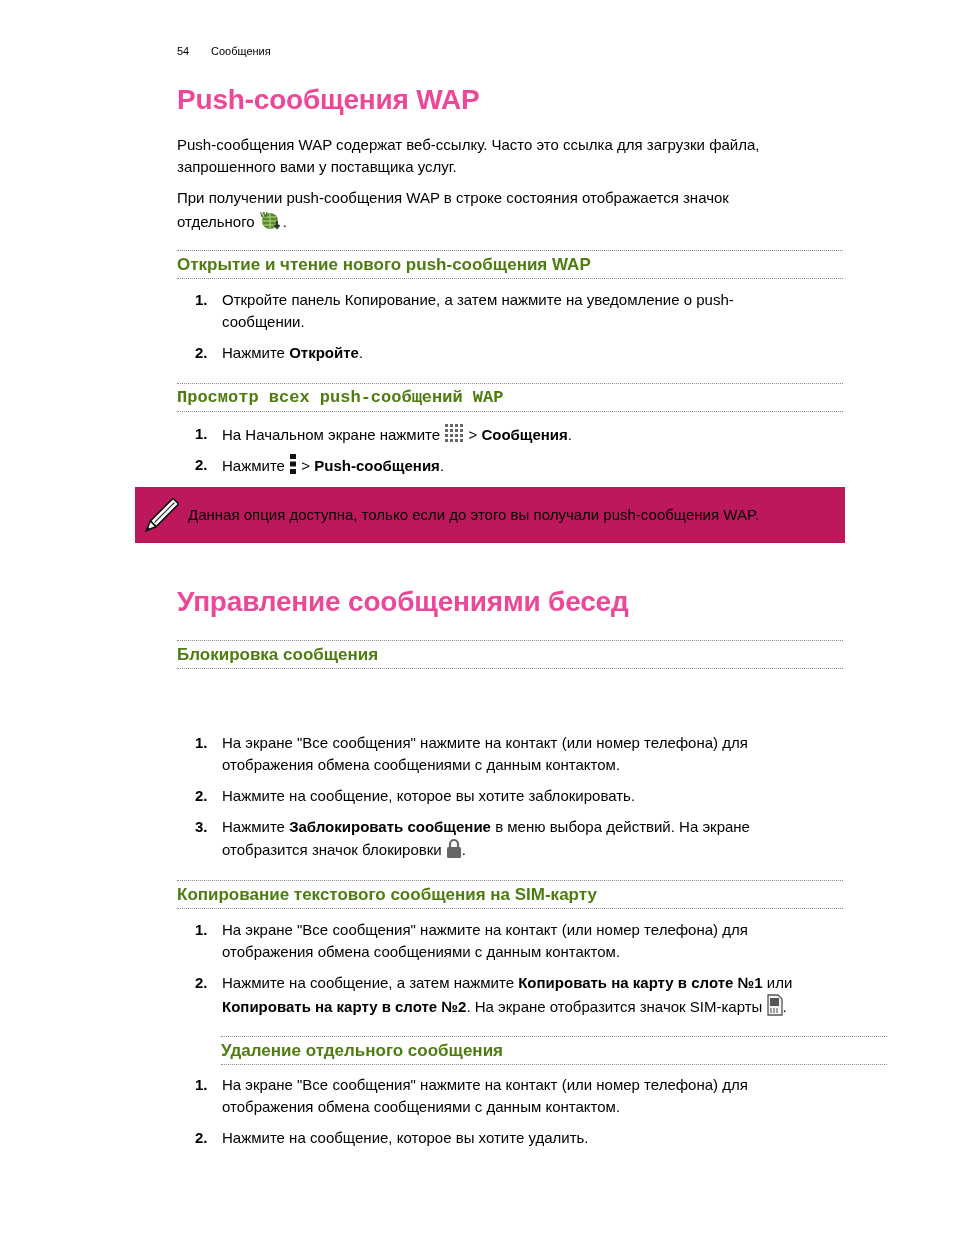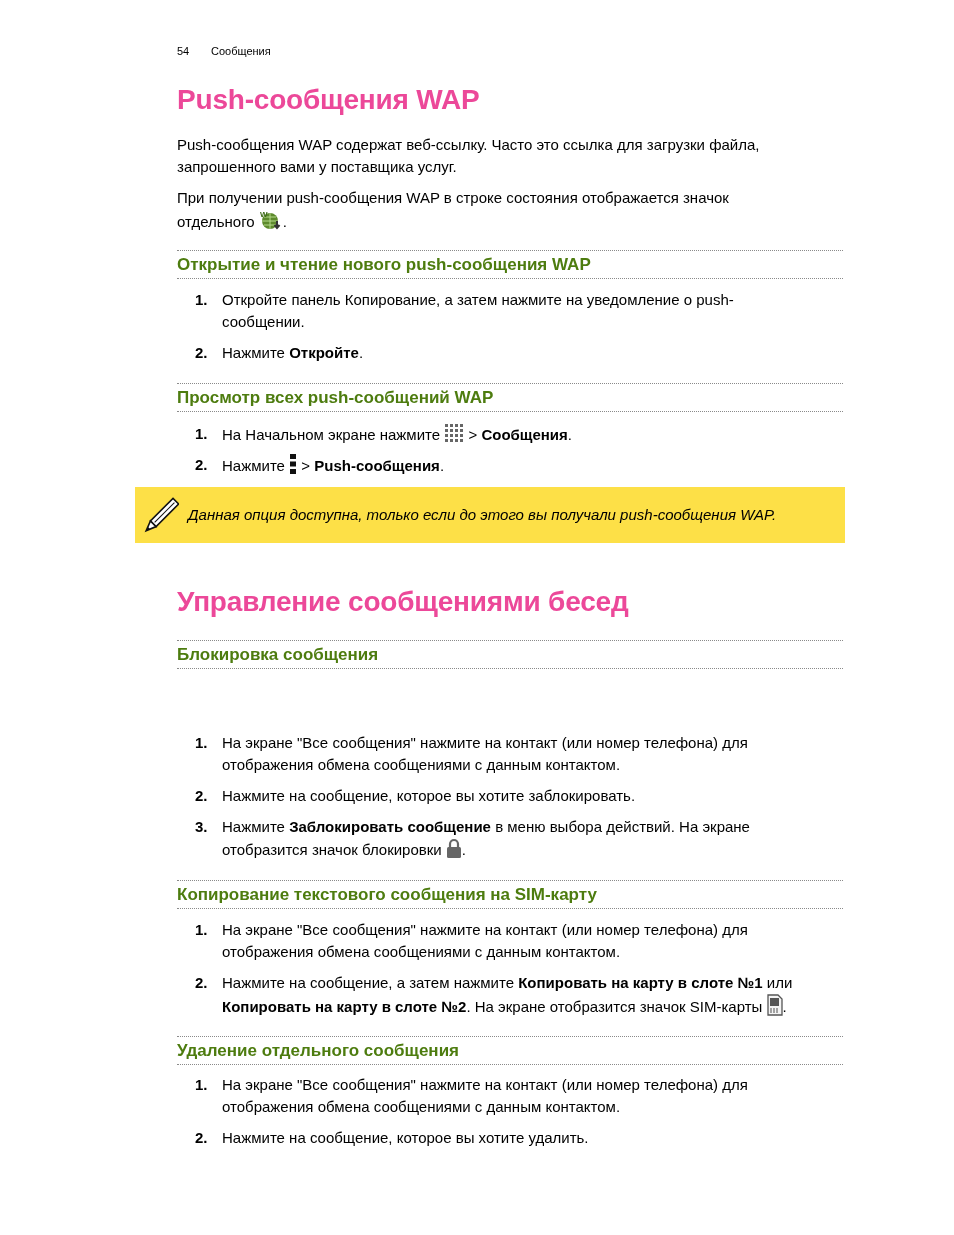--- a/index.html
+++ b/index.html
@@ -9,21 +9,21 @@
   .header { position: absolute; left: 177px; top: 45px; font-size: 11px; }
   .header .num { display: inline-block; width: 34px; }
   h1 { margin: 0; color: #ec4899; font-weight: bold; font-size: 28px; position: absolute; left: 177px; letter-spacing: -0.2px; }
   .para { position: absolute; left: 177px; width: 670px; font-size: 15px; line-height: 22px; }
   .h2 { position: absolute; left: 177px; width: 666px; color: #4d7c0f; font-weight: bold; font-size: 17px;
         border-top: 1px dotted #8a8a8a; border-bottom: 1px dotted #8a8a8a; padding: 4px 0 3px 0; line-height: 20px; }
   .step { position: absolute; left: 177px; width: 640px; font-size: 15px; line-height: 22px; }
   .step .n { position: absolute; left: 18px; top: 0; font-weight: bold; }
   .step .t { margin-left: 45px; display: block; }
   b { font-weight: bold; }
-  .note { position: absolute; left: 135px; top: 487px; width: 710px; height: 56px; background: #fde047; font-style: italic; }
+  .note { position: absolute; left: 135px; top: 487px; width: 710px; height: 56px; background: #be185d; }
   .note .txt { position: absolute; left: 53px; top: 17px; font-size: 15px; line-height: 22px; }
   .note .pencil { position: absolute; left: 8px; top: 10px; }
   .icon { display: inline-block; vertical-align: middle; }
 </style>
 </head>
 <body>
 
 <div class="page">
 
   <div class="header">
@@ -51,21 +51,21 @@
 
   <div class="step" style="top:289px;">
     <span class="n">1.</span>
     <span class="t"><span>Откройте панель Копирование, а затем нажмите на уведомление о push-</span><br><span>сообщении.</span></span>
   </div>
   <div class="step" style="top:342px;">
     <span class="n">2.</span>
     <span class="t"><span>Нажмите </span><b>Откройте</b><span>.</span></span>
   </div>
 
-  <div class="h2" style="top:383px;">Просмотр всех push-сообщений WAP</div>
+  <div class="h2" style="top:383px;font-family:Liberation Mono, monospace;">Просмотр всех push-сообщений WAP</div>
 
   <div class="step" style="top:423px;">
     <span class="n">1.</span>
     <span class="t"><span>На Начальном экране нажмите </span>
       <span class="icon">
         <svg width="20" height="20" viewBox="0 0 20 20">
           <g fill="#666">
             <rect x="1" y="1" width="3" height="3"></rect>
               <rect x="6" y="1" width="3" height="3"></rect>
               <rect x="11" y="1" width="3" height="3"></rect>
@@ -145,21 +145,21 @@
     <span class="n">2.</span>
     <span class="t"><span>Нажмите на сообщение, а затем нажмите </span><b>Копировать на карту в слоте №1</b><span> или</span><br><b>Копировать на карту в слоте №2</b><span>. На экране отобразится значок SIM-карты </span><span class="icon">
         <svg width="16" height="22" viewBox="0 0 16 22">
           <path d="M1 1h10l4 4v16H1z" fill="#f4f4f4" stroke="#555" stroke-width="1.3"></path>
           <rect x="3" y="4" width="9" height="8" fill="#555"></rect>
           <path d="M4 14v5M7 14v5M10 14v5" stroke="#777" stroke-width="1.3"></path>
         </svg>
       </span><span>.</span></span>
   </div>
 
-  <div class="h2" style="top:1036px;">Удаление отдельного сообщения</div>
+  <div class="h2" style="top:1036px;margin-left:44px;">Удаление отдельного сообщения</div>
 
   <div class="step" style="top:1074px;">
     <span class="n">1.</span>
     <span class="t"><span>На экране "Все сообщения" нажмите на контакт (или номер телефона) для</span><br><span>отображения обмена сообщениями с данным контактом.</span></span>
   </div>
   <div class="step" style="top:1127px;">
     <span class="n">2.</span>
     <span class="t">Нажмите на сообщение, которое вы хотите удалить.</span>
   </div>
 

